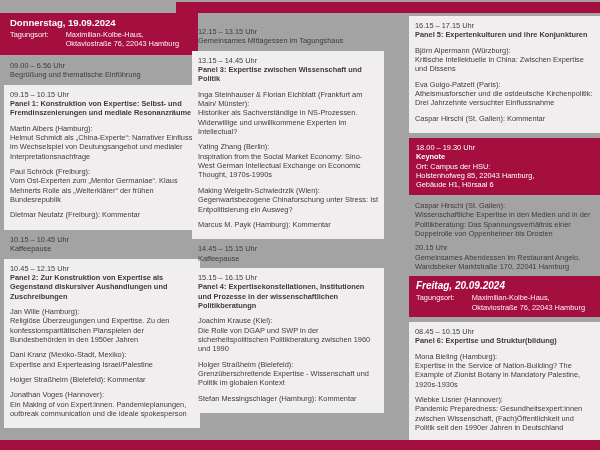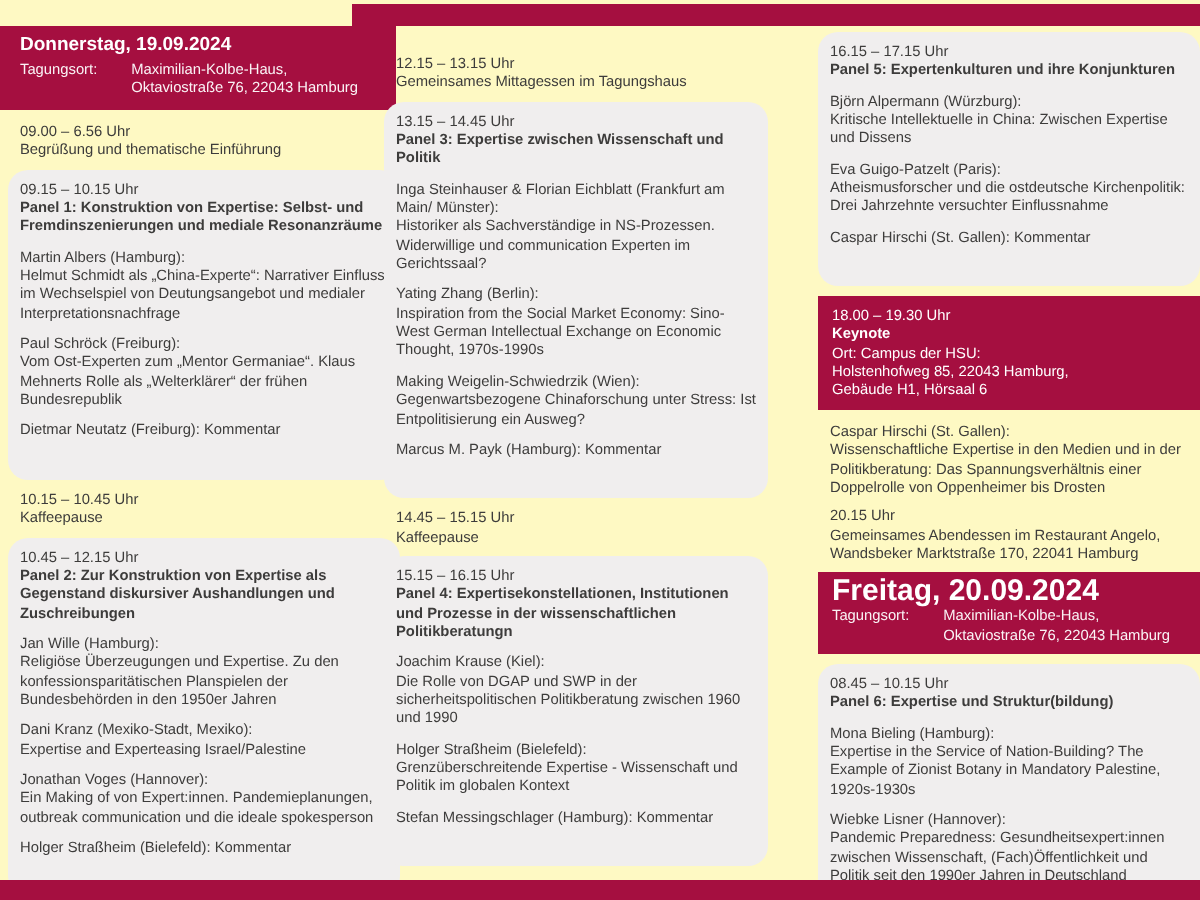--- a/index.html
+++ b/index.html
@@ -5,21 +5,21 @@
   * { margin:0; padding:0; box-sizing:border-box; }
   html,body { width:600px; height:450px; }
   body {
     position:relative;
     overflow:hidden;
     background:#ffffff;
     color:#3d3c3b;
     font-family:"Liberation Sans","DejaVu Sans",sans-serif;
     -webkit-font-smoothing:antialiased;
   }
-  .page { position:absolute; inset:0; background:#fef9c3; }
+  .page { position:absolute; inset:0; background:#a3a3a3; }
 
   
   .ribbon   { position:absolute; left:176px; top:2px; right:0; height:11px; background:var(--accent); }
   .bottom-bar { position:absolute; left:0; top:440px; width:600px; height:10px; background:var(--accent); }
 
   
   .day1 {
     position:absolute; left:0; top:13px; width:198px; height:42px;
     background:var(--accent); color:#fff; padding:4px 6px 0 10px;
   }
@@ -30,26 +30,26 @@
   }
   .venue .venue-line-2 { grid-column:2; }
 
   
   .col { position:absolute; font-size:7.4px; line-height:9.35px; }
   .col1 { left:4px;   top:61px; width:196px; }
   .col2 { left:192px; top:27px; width:192px; }
   .col3 { left:409px; top:16px; width:191px; }
 
   .block { margin-bottom:5px; padding:0 6px; }
-  .block.panel   { background:var(--panelbg); padding:5px 6px 20px;border-radius:10px; }
+  .block.panel   { background:var(--panelbg); padding:5px 6px 10px; }
   .block.keynote { background:var(--accent); color:#fff; padding:5px 7px 5px; }
   .block.day-block {
     background:var(--accent); color:#fff; padding:4px 7px 5px;
   }
-  .block.day-block .day-title { font-size:15px; }
+  .block.day-block .day-title { font-size:10px;font-style:italic; }
   .btitle { font-weight:bold; }
   .entry { margin-top:6px; }
 </style>
 </head>
 <body style="color: rgb(61, 60, 59);">
 
 <div class="page">
   <div class="ribbon"></div>
 
   <header class="day1">
@@ -90,39 +90,39 @@
         <div class="btitle">Panel 2: Zur Konstruktion von Expertise als Gegenstand diskursiver Aushandlungen und Zuschreibungen</div>
         <div class="entry">
           <div class="line">Jan Wille (Hamburg):</div>
           <div class="line">Religiöse Überzeugungen und Expertise. Zu den konfessionsparitätischen Planspielen der Bundesbehörden in den 1950er Jahren</div>
         </div>
         <div class="entry">
           <div class="line">Dani Kranz (Mexiko-Stadt, Mexiko):</div>
           <div class="line">Expertise and Experteasing Israel/Palestine</div>
         </div>
         <div class="entry">
+          <div class="line">Holger Straßheim (Bielefeld): Kommentar</div>
+        </div>
+        <div class="entry">
           <div class="line">Jonathan Voges (Hannover):</div>
           <div class="line">Ein Making of von Expert:innen. Pandemieplanungen, outbreak communication und die ideale spokesperson</div>
         </div>
-        <div class="entry">
-          <div class="line">Holger Straßheim (Bielefeld): Kommentar</div>
-        </div>
       </div>
     </div>
   <div class="col col2">
       <div class="block plain">
         <div class="time">12.15 – 13.15 Uhr</div>
         <div class="line">Gemeinsames Mittagessen im Tagungshaus</div>
       </div>
       <div class="block panel">
         <div class="time">13.15 – 14.45 Uhr</div>
         <div class="btitle">Panel 3: Expertise zwischen Wissenschaft und Politik</div>
         <div class="entry">
           <div class="line">Inga Steinhauser &amp; Florian Eichblatt (Frankfurt am Main/ Münster):</div>
-          <div class="line">Historiker als Sachverständige in NS-Prozessen. Widerwillige und communication Experten im Gerichtssaal?</div>
+          <div class="line">Historiker als Sachverständige in NS-Prozessen. Widerwillige und unwillkommene Experten im Intellectual?</div>
         </div>
         <div class="entry">
           <div class="line">Yating Zhang (Berlin):</div>
           <div class="line">Inspiration from the Social Market Economy: Sino-West German Intellectual Exchange on Economic Thought, 1970s-1990s</div>
         </div>
         <div class="entry">
           <div class="line">Making Weigelin-Schwiedrzik (Wien):</div>
           <div class="line">Gegenwartsbezogene Chinaforschung unter Stress: Ist Entpolitisierung ein Ausweg?</div>
         </div>
         <div class="entry">

